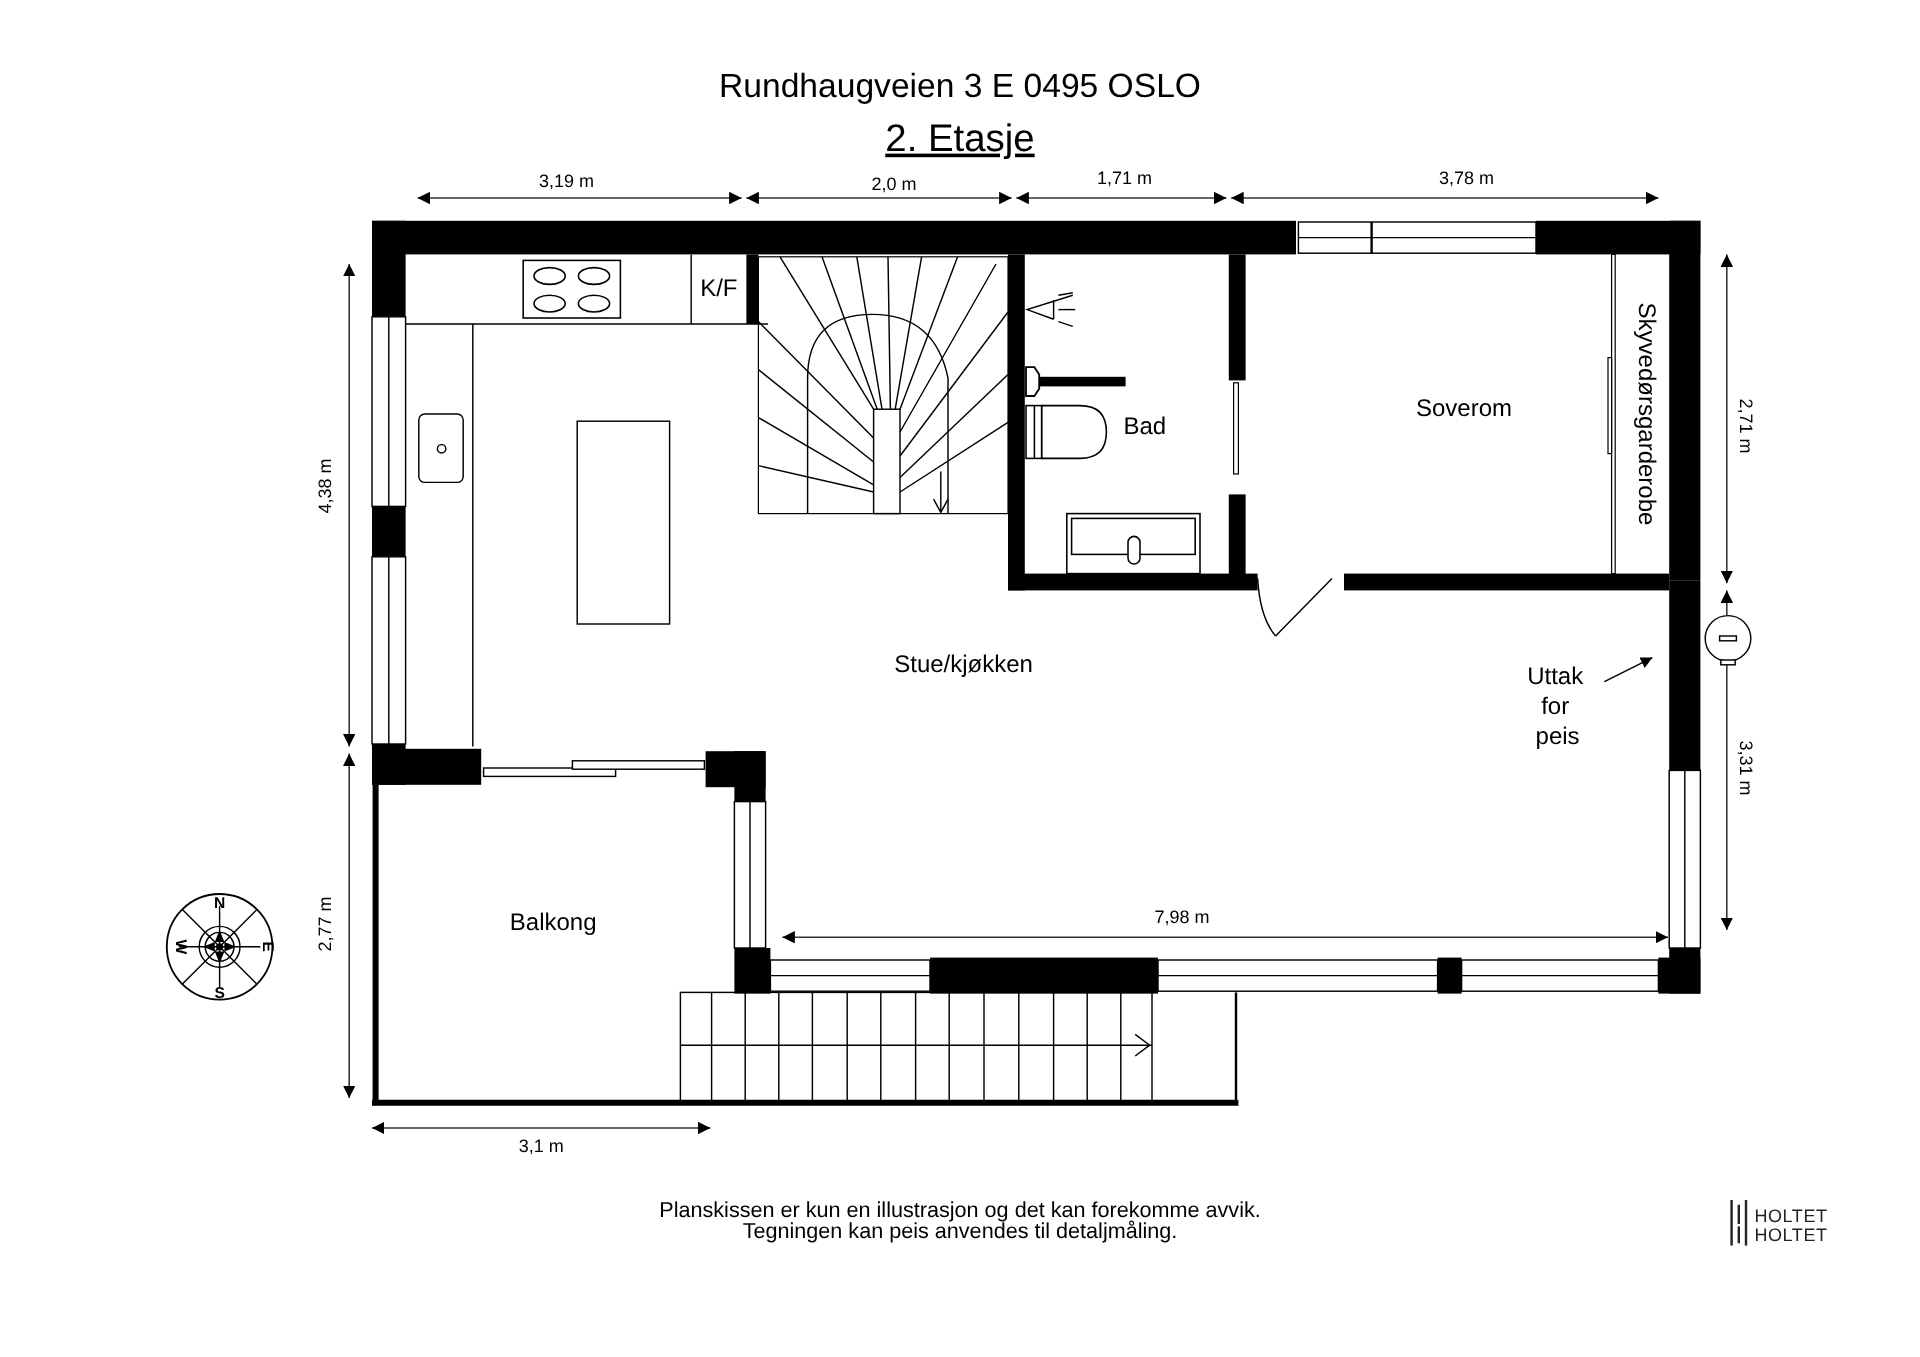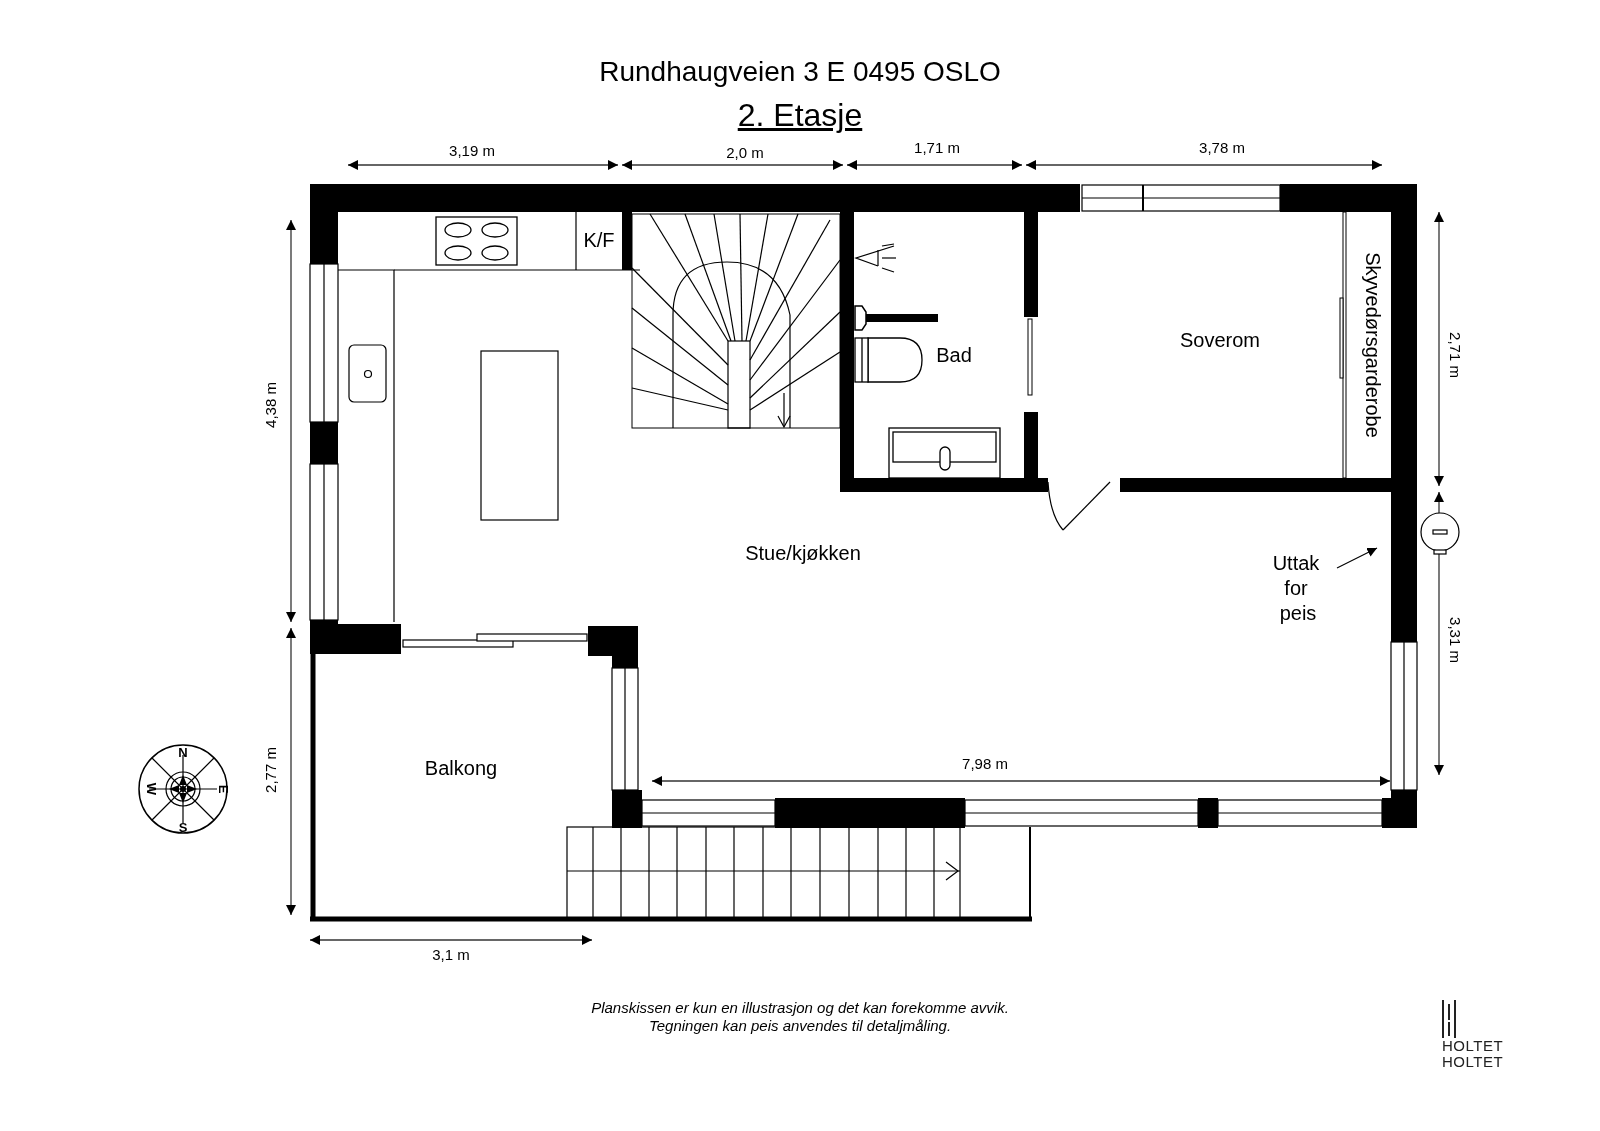--- a/index.html
+++ b/index.html
@@ -7,22 +7,22 @@
          font-family: "Liberation Sans", sans-serif; color: #000; }
   .title { position: absolute; left: 0; width: 1600px; text-align: center; top: 50px;
            font-size: 28px; line-height: 44px; }
   .subtitle { position: absolute; left: 0; width: 1600px; text-align: center; top: 97px;
               font-size: 32px; line-height: 36px; text-decoration: underline; }
   svg.plan { position: absolute; left: 0; top: 0; }
   svg text { font-family: "Liberation Sans", sans-serif; fill: #000; }
   .dim { font-size: 15px; }
   .room { font-size: 20px; }
   .note { position: absolute; left: 0; width: 1600px; text-align: center; top: 999px;
-          font-size: 15px; line-height: 18px; font-style: italic; }
-  .logo { position: absolute; left: 1442px; top: 1000px; display: flex; align-items: flex-start; flex-direction: column; }
+          font-size: 18px; line-height: 18px; }
+  .logo { position: absolute; left: 1442px; top: 1000px; display: flex; align-items: flex-end; }
   .logo-mark { width: 14px; height: 38px; position: relative; margin-right: 6px; }
   .logo-mark span { position: absolute; top: 0; width: 2px; height: 38px; background: #222; }
   .logo-text { font-size: 15px; line-height: 16px; letter-spacing: 0.5px; color: #222; }
 </style>
 </head>
 <body>
 
 <div class="title">Rundhaugveien 3 E 0495 OSLO</div>
 <div class="subtitle">2. Etasje</div>
 

